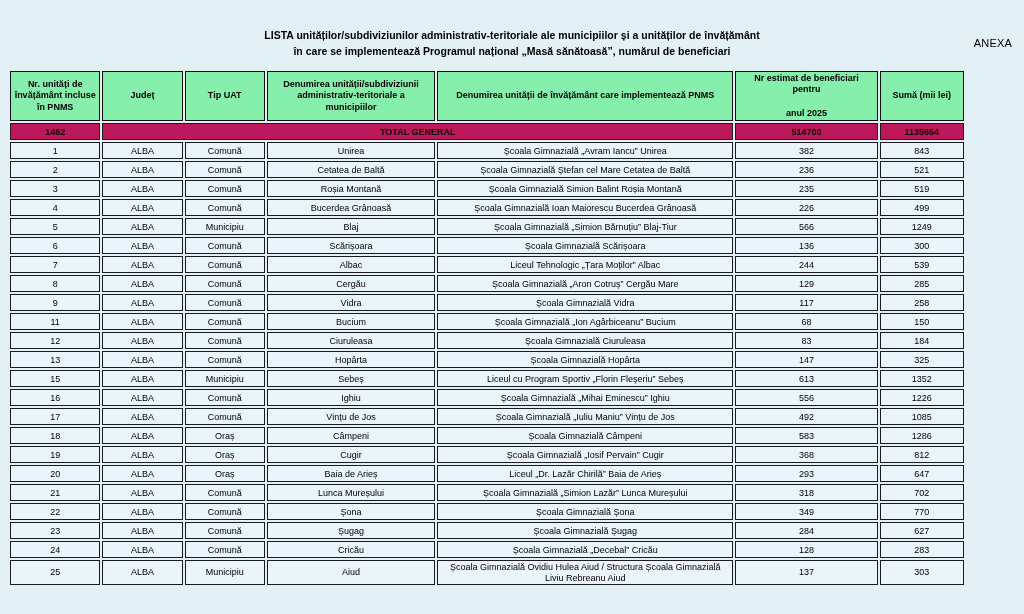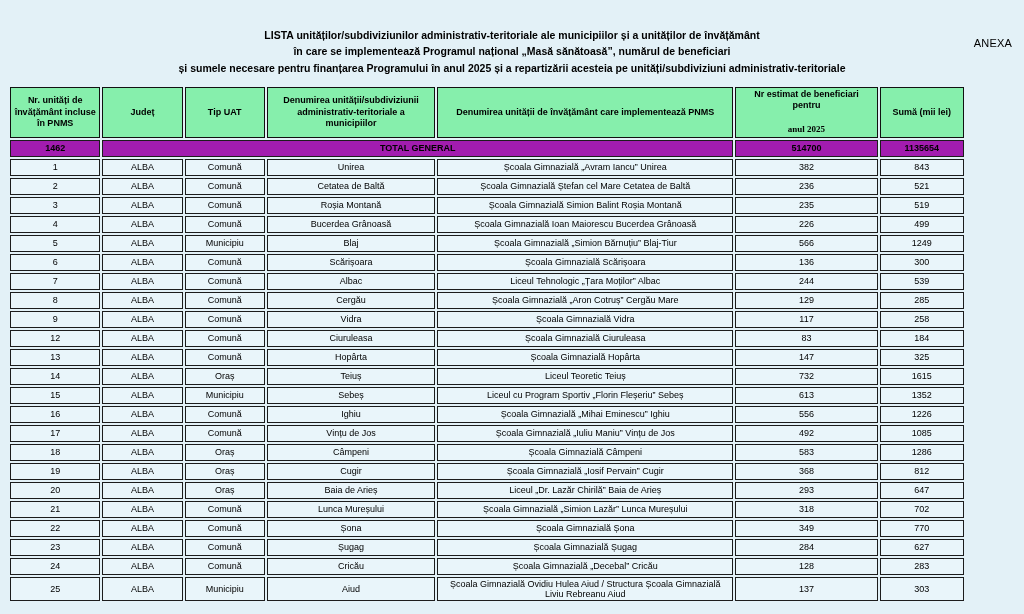--- a/index.html
+++ b/index.html
@@ -37,23 +37,23 @@
     overflow:hidden;
     background:#e9f5fa;
   }
   thead th{
     background:#86efac;
     font-weight:bold;
     height:42px;
     border:1.6px solid #111;
     line-height:1.25;
   }
-  .benef-gap{display:block;margin-top:13px;font-family:Liberation Serif, serif;}
+  .benef-gap{display:block;margin-top:13px;}
   tr.total td{
-    background:#a21caf;
+    background:#be185d;
     font-weight:bold;
     height:13px;
     margin-left:31px;
   }
   tbody td{height:13px;line-height:1.15;}
   col.c1{width:90px}
   col.c2{width:80px}
   col.c3{width:80px}
   col.c4{width:168px}
   col.c5{width:295px}
@@ -63,21 +63,20 @@
 </head>
 <body>
 
 <div class="page">
 
   <div class="annex">ANEXA</div>
 
   <div class="title">
     <div>LISTA unităților/subdiviziunilor administrativ-teritoriale ale municipiilor și a unităților de învățământ</div>
     <div>în care se implementează Programul național „Masă sănătoasă”, numărul de beneficiari</div>
-    <div>și sumele necesare pentru finanțarea Programului în anul 2025 și a repartizării acesteia pe unități/subdiviziuni administrativ-teritoriale</div>
   </div>
 
   <table class="pnms">
     <colgroup>
       <col class="c1">
         <col class="c2">
         <col class="c3">
         <col class="c4">
       <col class="c5">
         <col class="c6">
@@ -179,45 +178,45 @@
         <tr>
           <td>9</td>
           <td>ALBA</td>
           <td>Comună</td>
           <td>Vidra</td>
           <td>Școala Gimnazială Vidra</td>
           <td>117</td>
           <td>258</td>
         </tr>
         <tr>
+          <td>11</td>
+          <td>ALBA</td>
+          <td>Comună</td>
+          <td>Bucium</td>
+          <td>Școala Gimnazială „Ion Agârbiceanu” Bucium</td>
+          <td>68</td>
+          <td>150</td>
+        </tr>
+        <tr>
           <td>12</td>
           <td>ALBA</td>
           <td>Comună</td>
           <td>Ciuruleasa</td>
           <td>Școala Gimnazială Ciuruleasa</td>
           <td>83</td>
           <td>184</td>
         </tr>
         <tr>
           <td>13</td>
           <td>ALBA</td>
           <td>Comună</td>
           <td>Hopârta</td>
           <td>Școala Gimnazială Hopârta</td>
           <td>147</td>
           <td>325</td>
-        </tr>
-        <tr>
-          <td>14</td>
-          <td>ALBA</td>
-          <td>Oraș</td>
-          <td>Teiuș</td>
-          <td>Liceul Teoretic Teiuș</td>
-          <td>732</td>
-          <td>1615</td>
         </tr>
         <tr>
           <td>15</td>
           <td>ALBA</td>
           <td>Municipiu</td>
           <td>Sebeș</td>
           <td>Liceul cu Program Sportiv „Florin Fleșeriu” Sebeș</td>
           <td>613</td>
           <td>1352</td>
         </tr>

